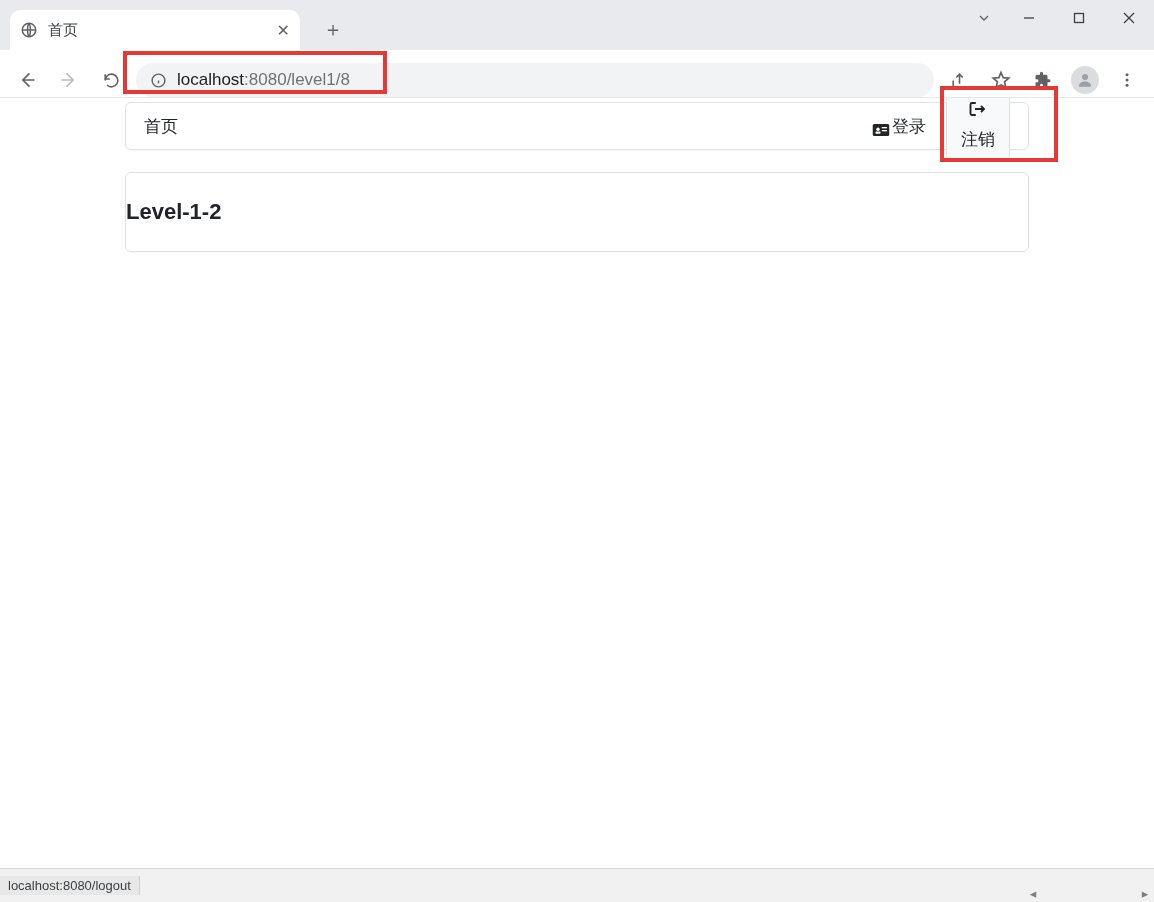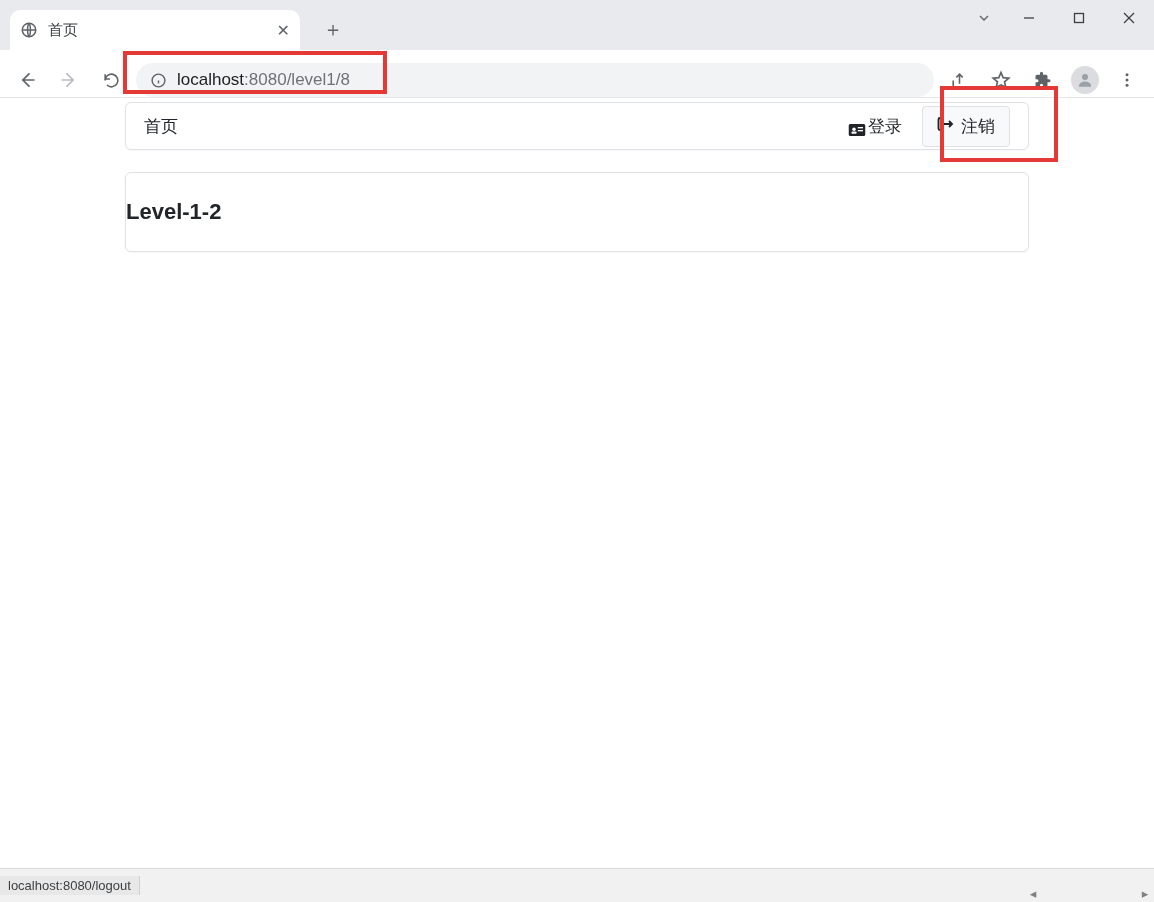--- a/index.html
+++ b/index.html
@@ -31,21 +31,21 @@
 
   
   .viewport { position:relative; height: calc(902px - 50px - 48px - 22px); overflow:hidden; background:#fff; }
   .container { width: 904px; margin: 0 auto; padding-top: 2px; }
   .card { background:#fff; border:1px solid #dee2e6; border-radius:6px; box-shadow:0 1px 2px rgba(0,0,0,0.03); }
   .navcard { display:flex; align-items:center; height:48px; padding:0 18px; font-size:17px; color:#212529; margin-top:2px; }
   .nav-home { cursor:pointer; }
   .nav-spacer { flex:1; }
   .nav-link { display:flex; align-items:flex-end; gap:2px; padding:8px 10px; color:#212529; cursor:pointer; }
   .nav-link .ico { display:flex; }
-  .btn-logout { display:flex; align-items:center; gap:6px; background:#f8f9fa; border:1px solid #dee2e6; border-radius:4px; padding:8px 14px; font-size:17px; color:#212529; margin-left:10px; cursor:pointer; }
+  .btn-logout { display:flex; align-items:center; gap:6px; background:#f8f9fa; border:1px solid #dee2e6; border-radius:4px; padding:8px 14px; font-size:17px; color:#212529; margin-left:10px; cursor:pointer;flex-direction:column; }
   .contentcard { margin-top:22px; height:80px; display:flex; align-items:center; justify-content:flex-start; font-size:22px; font-weight:600; color:#212529; }
 
   
   .statusbar { position:absolute; left:0; bottom:0; width:100%; height:34px; background:#f1f1f1; border-top:1px solid #d9d9d9; display:flex; align-items:center; font-size:13px; color:#3c4043; }
   .status-text { background:#e8e8e8; padding:2px 8px; border-right:1px solid #d0d0d0; }
   .scroll-track { position:absolute; right:0; bottom:0; height:18px; width:130px; background:#f1f1f1; display:flex; align-items:center; }
   .scroll-arrow-l, .scroll-arrow-r { width:18px; height:18px; display:flex; align-items:center; justify-content:center; color:#808080; cursor:pointer; }
   .scroll-thumb { flex:1; height:18px; }
 </style>
 </head>

